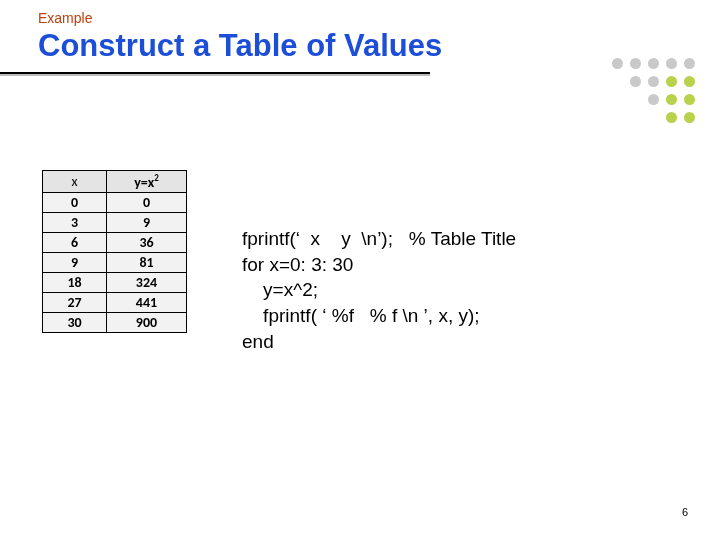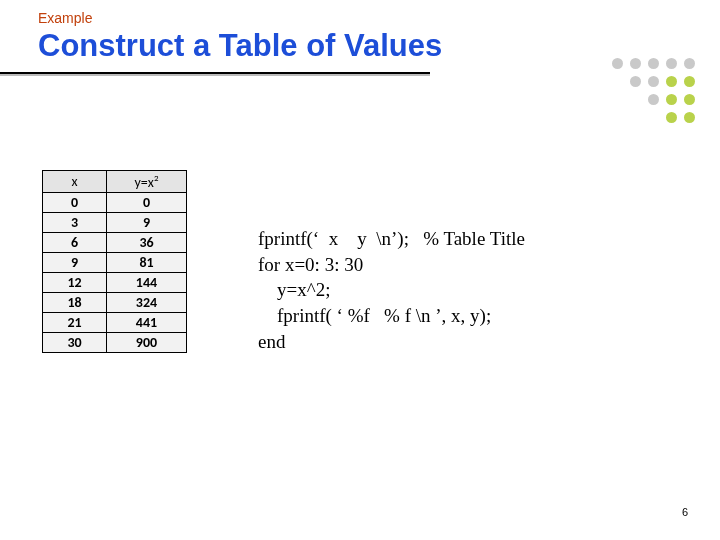--- a/index.html
+++ b/index.html
@@ -72,32 +72,32 @@
     font-family: "Segoe UI", Calibri, Arial, sans-serif;
     font-size: 14px;
     padding: 1px 0;
   }
   th {
     background: #e4e4e4;
     font-weight: normal;
     width: 64px;
     height: 20px;
   }
-  th.col2 { width: 80px; }
+  th.col2 { width: 80px; font-weight: bold; }
   td { height: 20px; font-weight: 600; }
   .hdr-sup { font-size: 9px; vertical-align: super; }
 
   .code-block {
     position: absolute;
     top: 226px;
-    left: 258px;
+    left: 242px;
     font-size: 19px;
     line-height: 1.35;
     color: #000;
-    font-family: Liberation Serif, serif;
+    font-family: Liberation Sans, sans-serif;
   }
   .code-block pre {
     font-family: inherit;
     white-space: pre;
   }
 
   .page-number {
     position: absolute;
     bottom: 22px;
     right: 32px;
@@ -157,29 +157,25 @@
         </tr>
         <tr>
           <td>6</td>
           <td>36</td>
         </tr>
         <tr>
           <td>9</td>
           <td>81</td>
         </tr>
         <tr>
-          <td>12</td>
-          <td>144</td>
-        </tr>
-        <tr>
           <td>18</td>
           <td>324</td>
         </tr>
         <tr>
-          <td>21</td>
+          <td>27</td>
           <td>441</td>
         </tr>
         <tr>
           <td>30</td>
           <td>900</td>
         </tr>
       </tbody>
   </table>
 </div>
 

